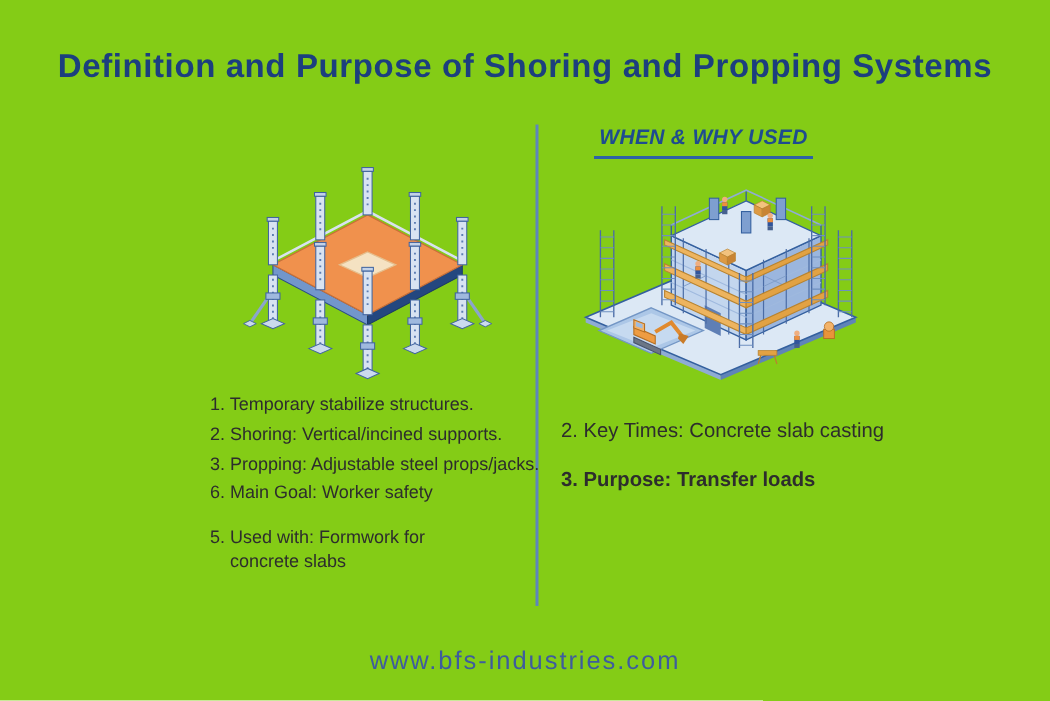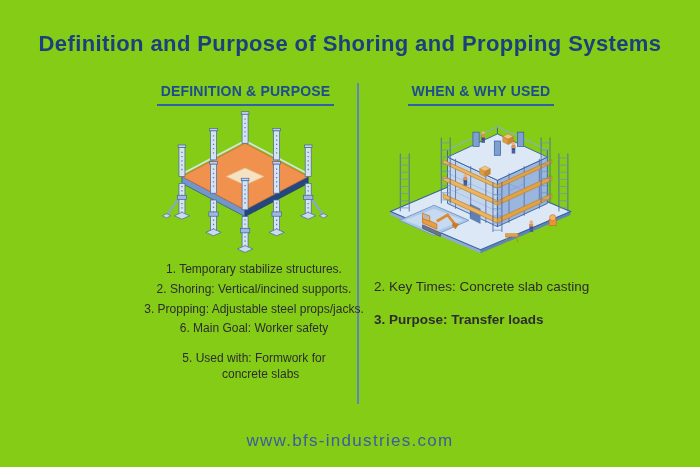--- a/index.html
+++ b/index.html
@@ -4,49 +4,46 @@
 <style>
   html,body{margin:0;padding:0;background:#fff;}
   .canvas{position:relative;width:700px;height:467px;background:#84cc16;overflow:hidden;
           font-family:"Liberation Sans", sans-serif;}
   .title{position:absolute;top:31px;left:0;width:700px;text-align:center;
          font-size:22px;font-weight:bold;color:#1C3F7E;letter-spacing:0.4px;}
   .col-header{position:absolute;top:83px;text-align:center;font-weight:bold;
               font-size:14px;color:#1E4C8F;letter-spacing:0.2px;}
   .col-header .hdr-text{display:inline-block;border-bottom:2px solid #2E62A6;padding:0 4px 5px;}
   .hdr-left{left:133px;width:225px;}
-  .hdr-right{left:386px;width:190px;}
+  .hdr-right{left:374px;width:190px;font-style:italic;}
   .divider{position:absolute;left:357px;top:83px;width:2px;height:321px;background:#5E86BB;}
   .illo{position:absolute;}
   .illo-left{left:158px;top:110px;}
   .illo-right{left:378px;top:116px;}
   .list{position:absolute;color:#2D2D2D;}
-  .list-left{left:140px;top:261px;width:228px;font-size:12px;line-height:16px;text-align:center;}
+  .list-left{left:140px;top:261px;width:228px;font-size:12px;line-height:16px;}
   .list-right{left:374px;top:278px;width:250px;font-size:13.5px;line-height:17px;}
   .li{white-space:pre-wrap;}
   .list-left .li:nth-child(1){margin-bottom:4px;}
   .list-left .li:nth-child(2){margin-bottom:4px;}
   .list-left .li:nth-child(3){margin-bottom:3px;}
   .list-left .li:nth-child(4){margin-bottom:14px;}
   .list-right .li:nth-child(1){margin-bottom:16px;}
   .list-right .li:nth-child(2){margin-bottom:16px;font-weight:bold;}
   .list-right .li:nth-child(3){margin-bottom:1px;}
   .footer{position:absolute;top:431px;left:0;width:700px;text-align:center;
           font-size:17px;letter-spacing:1.3px;color:#3E5C9E;}
 </style>
 </head>
 <body>
 
 <div class="canvas">
 
   <div class="title">Definition and Purpose of Shoring and Propping Systems</div>
 
-  <div class="col-header hdr-left">
-    <span class="hdr-text">DEFINITION &amp; PURPOSE</span>
-  </div>
   <div class="col-header hdr-right">
     <span class="hdr-text">WHEN &amp; WHY USED</span>
   </div>
 
   <div class="divider"></div>
 
   <svg class="illo illo-left" width="175" height="145" viewBox="0 0 205 170">
     <defs>
       <g id="postA">
         <rect x="-4.5" y="-37" width="9" height="3" fill="#C3D2E8" stroke="#3F639F" stroke-width="0.8"></rect>

